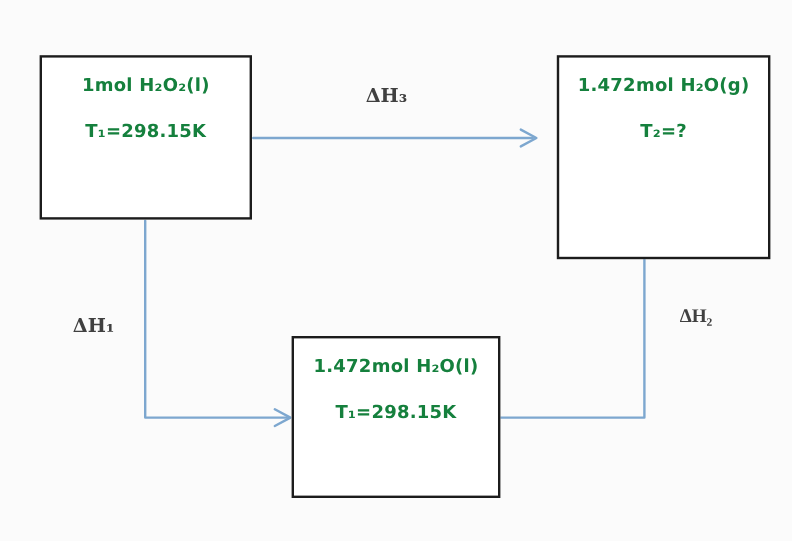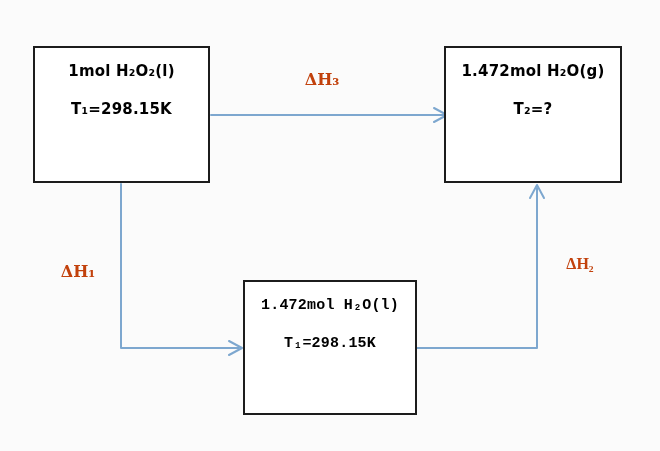--- a/index.html
+++ b/index.html
@@ -31,35 +31,35 @@
     border: 2px solid #1c1c1c;
     background: #ffffff;
     display: flex;
     flex-direction: column;
     align-items: center;
     text-align: center;
     padding-top: 10px;
     font-weight: bold;
     font-size: 15px;
     line-height: 27px;
-    color: #000000;
+    color: #15803d;
     letter-spacing: 0.2px;
   }
   .box-initial   { left: 33px;  top: 46px;  width: 177px; height: 137px; }
-  .box-final     { left: 444px; top: 46px;  width: 178px; height: 137px; }
-  .box-inter     { left: 243px; top: 280px; width: 174px; height: 135px; font-family: Liberation Mono, monospace; }
+  .box-final     { left: 464px; top: 46px;  width: 178px; height: 170px; }
+  .box-inter     { left: 243px; top: 280px; width: 174px; height: 135px; }
   .temp-line { margin-top: 11px; }
   .dh-label {
     position: absolute;
     width: 56px;
     text-align: center;
     font-family: "DejaVu Serif", "Liberation Serif", serif;
     font-weight: bold;
     font-size: 16px;
-    color: #c2410c;
+    color: #404040;
   }
   .dh3-label { left: 294px; top: 70px;  }
   .dh1-label { left: 50px;  top: 262px; }
   .dh2-label { left: 552px; top: 255px; font-family: Liberation Serif, serif; }
 </style>
 </head>
 <body>
 
 <div class="canvas">
 

